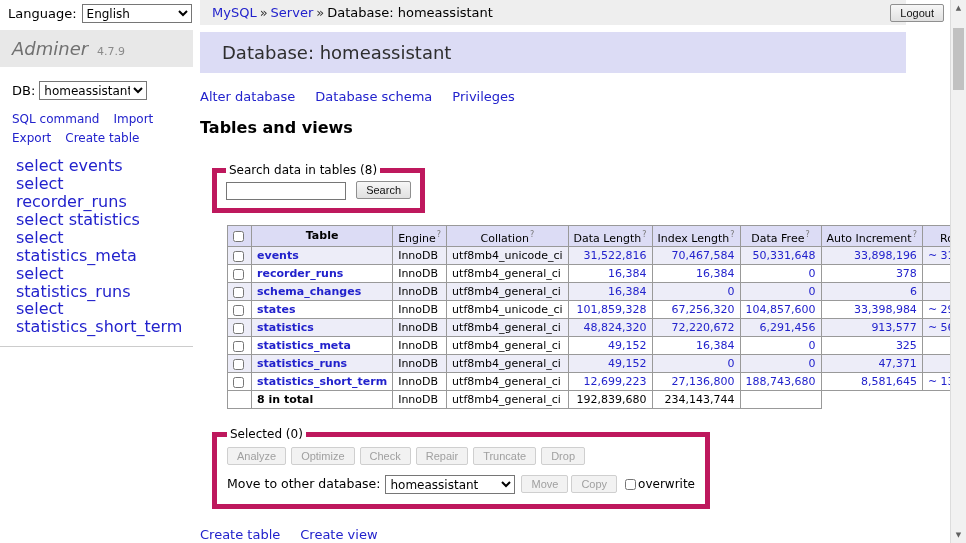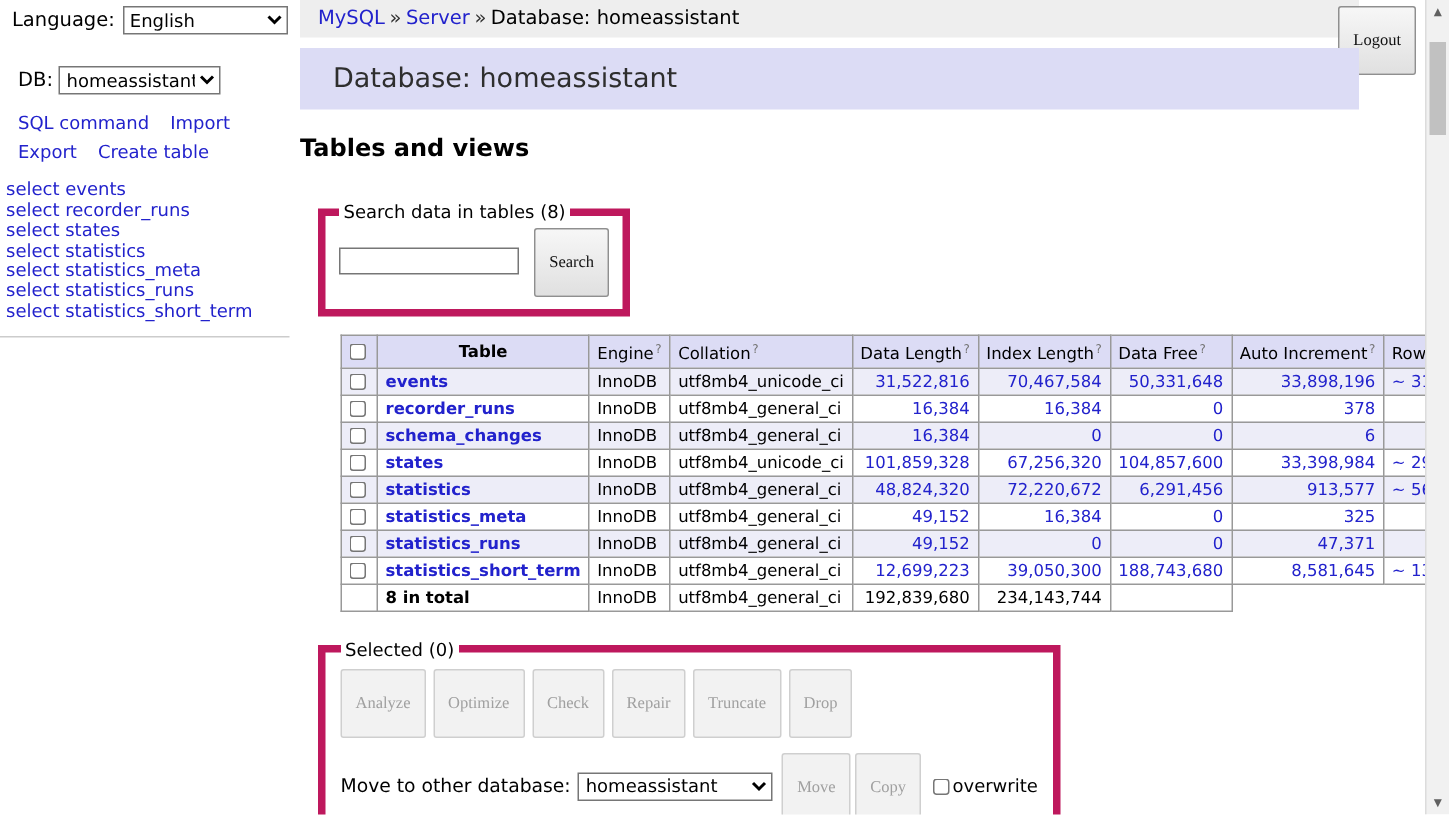--- a/index.html
+++ b/index.html
@@ -7,22 +7,22 @@
   body {
     width: 966px; height: 543px;
     position: relative; overflow: hidden;
     background: #fff; color: #000;
     font-family: "DejaVu Sans", "Liberation Sans", sans-serif;
     font-size: 13px;
   }
   a { color: var(--link, #2222cc); text-decoration: none; cursor: pointer; }
 
   button {
-    font-family: Liberation Serif, serif; font-size: 11px;
-    padding: 16px 9px;
+    font-family: Liberation Sans, sans-serif; font-size: 11px;
+    padding: 2px 9px;
     background: linear-gradient(#f7f7f7, #e0e0e0);
     border: 1px solid #8f8f8f; border-radius: 2px; color: #111;
   }
   button:disabled { background: #f2f2f2; border-color: #cfcfcf; color: #a0a0a0; }
   select { font-family: inherit; font-size: 12px; height: 19px; border: 1px solid #767676; background: #fff; }
   input[type=text] { font-family: inherit; font-size: 12px; height: 18px; border: 1px solid #767676; padding: 0 3px; }
   input[type=checkbox] { width: 11px; height: 11px; margin: 0 2px 0 0; vertical-align: middle; }
 
   
   .lang-area { position: absolute; left: 8px; top: 4px; display: flex; align-items: center; gap: 5px; }
@@ -36,40 +36,40 @@
 
   
   #sidebar { position: absolute; left: 0; top: 30px; width: 193px; }
   #sidebar h1 { margin: 0; background: var(--sidebar-h1-bg, #e8e8e8); padding: 8px 12px; font-size: 18px; font-weight: normal; }
   #sidebar h1 .brand { font-style: italic; color: #707070; }
   #sidebar h1 .ver { font-size: 11px; color: #8a8a8a; margin-left: 3px; }
   .db-row { padding: 14px 12px 2px; }
   .db-row select { width: 108px; margin-left: 4px; }
   #sidebar-links { margin: 8px 12px 0; font-size: 12px; line-height: 1.55; }
   #sidebar-links a { margin-right: 14px; }
-  #table-links { list-style: none; margin: 10px 0 0; padding: 0 4px 10px; border-bottom: 1px solid #ccc; font-size: 12px; }
+  #table-links { list-style: none; margin: 10px 0 0; padding: 0 16px 10px; border-bottom: 1px solid #ccc; font-size: 16px; }
   #table-links li { line-height: 1.12; }
 
   
   #main { position: absolute; left: 200px; top: 32px; width: 706px; }
   .page-title { margin: 0 0 16px; background: var(--title-bg, #dcdcf5); padding: 10px 22px; font-size: 18px; font-weight: normal; color: #2e2e2e; }
   .link-row a { margin-right: 20px; font-size: 13px; }
   h3 { font-size: 16px; font-weight: bold; margin: 14px 0 24px; color: #000; }
 
   fieldset { border: 5px solid #be185d; margin: 0; padding: 4px 9px 8px; display: inline-block; }
   legend { font-size: 12px; padding: 0 3px; }
   .search-fs { margin: 2px 0 0 12px; }
   .search-fs input { width: 120px; margin-right: 6px; vertical-align: middle; }
 
   #tables-table { border-collapse: collapse; margin: 12px 0 16px 27px; font-size: 11px; white-space: nowrap; }
   #tables-table th, #tables-table td {
     border: 1px solid var(--border, #999);
     padding: 1px 5px; text-align: left; font-weight: normal; line-height: 15px;
   }
-  #tables-table thead th, #tables-table thead td { background: var(--thead-bg, #dcdcf5); }
+  #tables-table thead th, #tables-table thead td { background: var(--thead-bg, #dcdcf5); text-align: center; }
   #tables-table thead th.col-table { font-weight: bold; text-align: center; min-width: 108px; }
   #tables-table tbody tr:nth-child(odd) { background: var(--stripe, #ededf8); }
   #tables-table tbody th.name a, #tables-table tfoot th.name { font-weight: bold; }
   #tables-table td.num { text-align: right; }
   #tables-table .cb { text-align: center; width: 22px; }
   #tables-table sup { font-size: 8px; color: #777; margin-left: 1px; }
 
   .selected-fs { margin: 2px 0 14px 12px; padding: 6px 10px 10px; }
   .btn-row button { margin-right: 5px; }
   .move-row { margin-top: 10px; font-size: 12.5px; }
@@ -96,38 +96,42 @@
   </select>
 </div>
 
 <div id="breadcrumb">
   <a>MySQL</a><span class="sep">»</span><a>Server</a><span class="sep">»</span><span class="current">Database: homeassistant</span>
 </div>
 
 <button id="logout">Logout</button>
 
 <div id="sidebar">
+  <h1>
+    <span class="brand">Adminer</span>
+    <span class="ver">4.7.9</span>
+  </h1>
   <div class="db-row">
     <label>DB:</label><select><option>homeassistant</option></select>
   </div>
   <p id="sidebar-links"><a>SQL command</a><a>Import</a><br><a>Export</a><a>Create table</a></p>
   <ul id="table-links">
       <li><a>select events</a></li>
       <li><a>select recorder_runs</a></li>
-      <li><a>select states</a></li>
       <li><a>select statistics</a></li>
       <li><a>select statistics_meta</a></li>
       <li><a>select statistics_runs</a></li>
       <li><a>select statistics_short_term</a></li>
     </ul>
 </div>
 
 <div id="main">
   <h2 class="page-title">Database: homeassistant</h2>
 
+  <div class="link-row" id="main-links"><a>Alter database</a><a>Database schema</a><a>Privileges</a></div>
 
   <h3>Tables and views</h3>
 
   <fieldset class="search-fs">
     <legend>Search data in tables (8)</legend>
     <input type="text" value="" style="">
     <button>Search</button>
   </fieldset>
 
   <table id="tables-table">
@@ -221,21 +225,21 @@
           <td class="num"><a>0</a></td>
           <td class="num"><a>47,371</a></td>
           <td class="num"><a>~ 628</a></td>
         </tr>
         <tr>
           <td class="cb"><input type="checkbox" style=""></td>
           <th class="name"><a>statistics_short_term</a></th>
           <td>InnoDB</td>
           <td>utf8mb4_general_ci</td>
           <td class="num"><a>12,699,223</a></td>
-          <td class="num"><a>39,050,300</a></td>
+          <td class="num"><a>27,136,800</a></td>
           <td class="num"><a>188,743,680</a></td>
           <td class="num"><a>8,581,645</a></td>
           <td class="num"><a>~ 136,108</a></td>
         </tr>
       </tbody>
       <tfoot>
         <tr>
           <td class="cb"></td>
           <th class="name">8 in total</th>
           <td>InnoDB</td>

